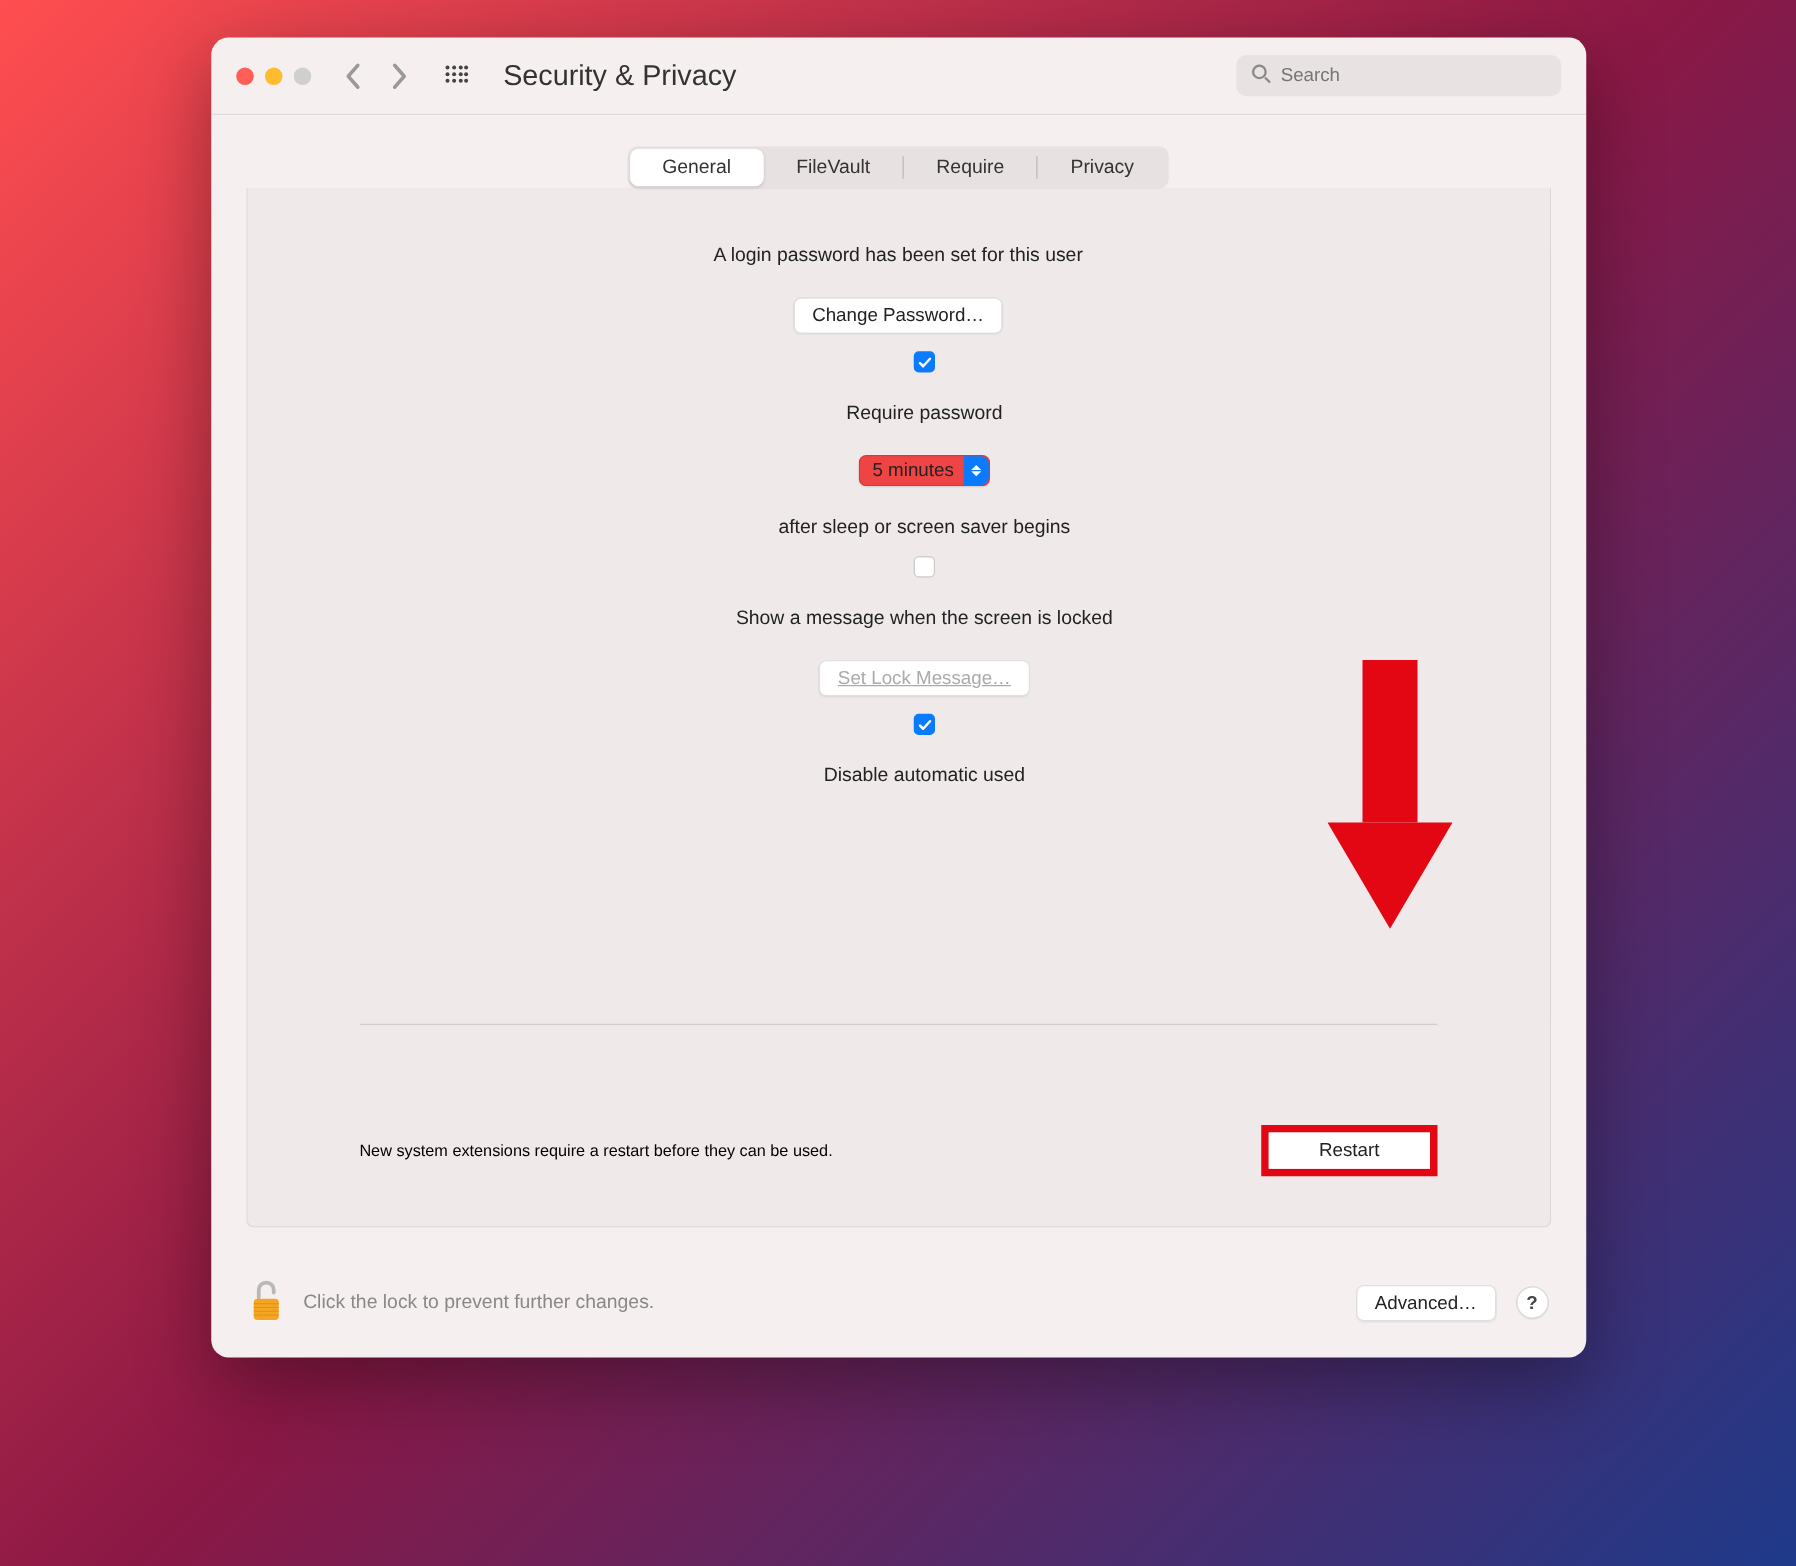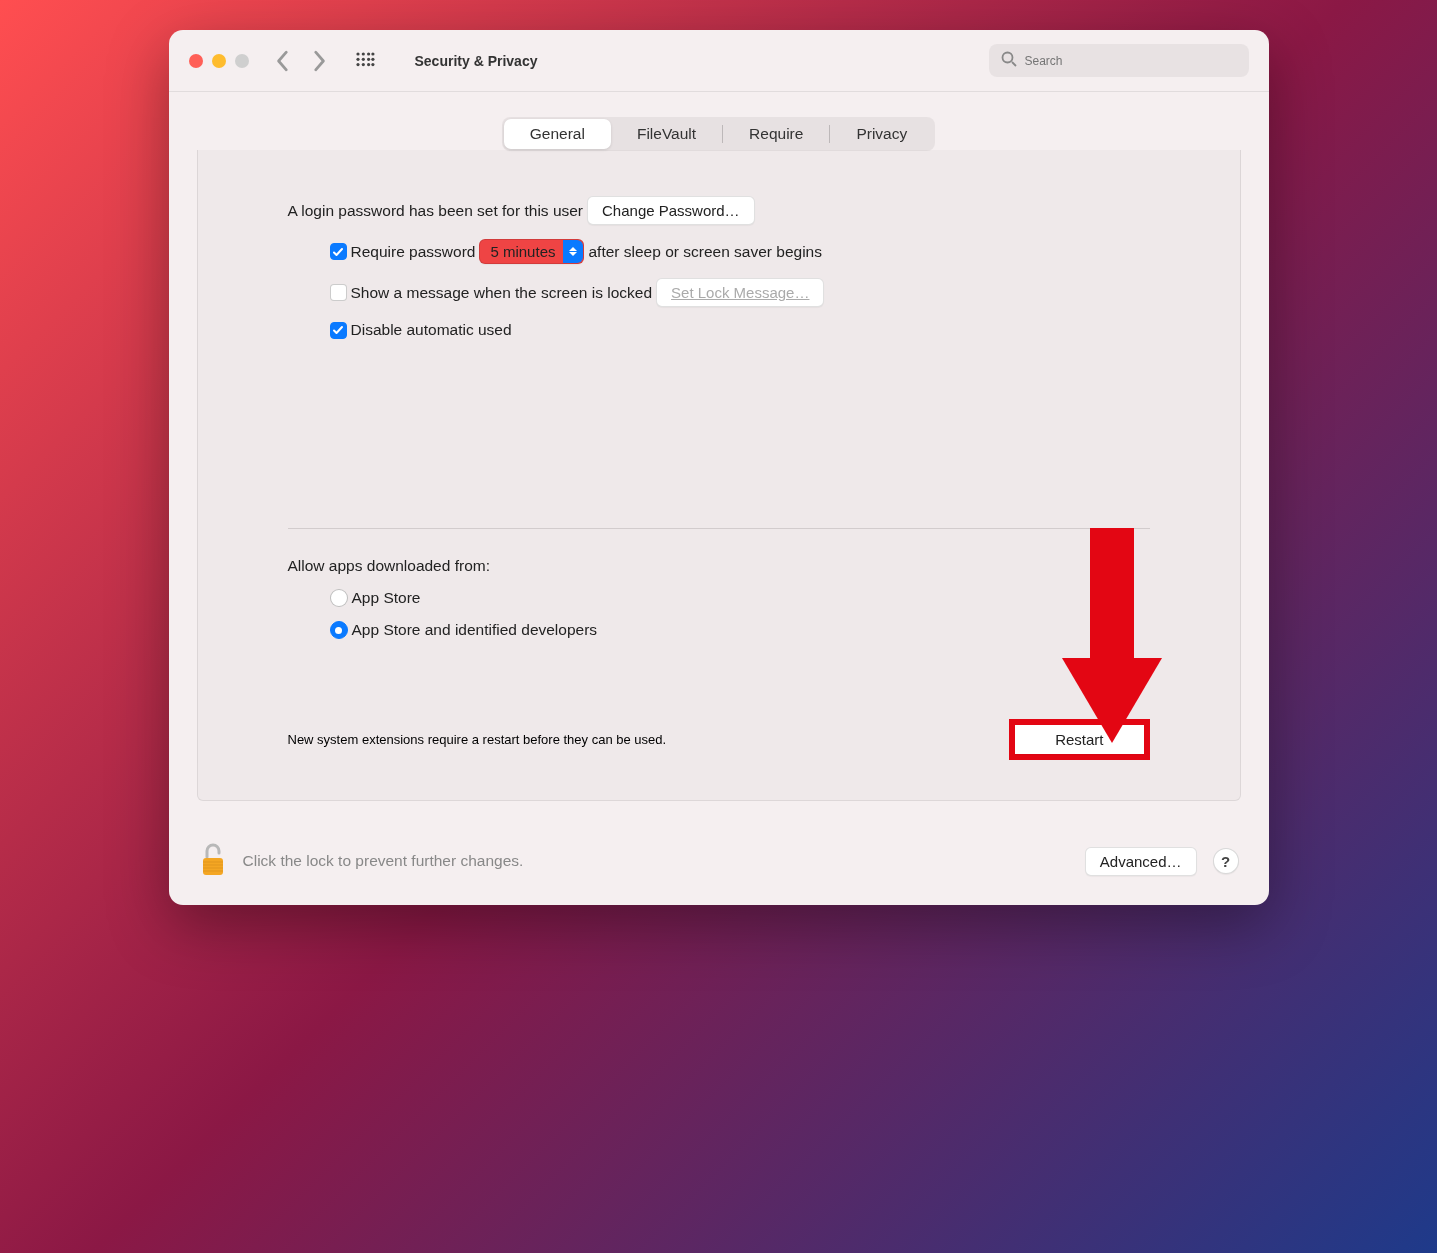--- a/index.html
+++ b/index.html
@@ -29,36 +29,36 @@
 }
 .traffic-lights { display: flex; gap: 9px; margin-right: 18px; }
 .tl { width: 14px; height: 14px; border-radius: 50%; }
 .tl.red { background: #FF5F57; }
 .tl.yellow { background: #FEBC2E; }
 .tl.green { background: #CFCFCF; }
 .nav-arrows { display: flex; gap: 20px; margin-right: 20px; color: #999; }
 .nav-arrow svg { width: 16px; height: 22px; display:block; }
 .grid-icon { margin-right: 20px; color: #444; }
 .grid-icon svg { width: 20px; height: 20px; display:block;}
-.title { font-size: 14px; font-weight: 700; color: #333; flex: 0 0 auto; margin-left: 12px; }
+.title { font-size: 23px; font-weight: 400; color: #333; flex: 0 0 auto; }
 .spacer { flex: 1; }
 .search-box {
   background: rgba(0,0,0,0.05);
   border-radius: 8px;
   padding: 7px 12px;
   display: flex;
   align-items: center;
   gap: 8px;
   width: 260px;
   color: #888;
 }
 .search-box svg { width: 16px; height: 16px; }
 .search-box input {
   border: none; background: transparent; outline: none;
-  font-size: 12px; color: #333; flex:1;
+  font-size: 15px; color: #333; flex:1;
 }
 .body-area { padding: 25px 28px 20px 28px; }
 .tabbar-wrap { display:flex; justify-content:center; margin-bottom: 0; }
 .tabbar {
   display: inline-flex;
   background: rgba(0,0,0,0.055);
   border-radius: 8px;
   padding: 2px;
   align-items: center;
 }
@@ -78,21 +78,21 @@
 .panel {
   background: rgba(0,0,0,0.022);
   border: 1px solid rgba(0,0,0,0.08);
   border-top: none;
   border-radius: 0 0 6px 6px;
   padding: 46px 90px 40px 90px;
   margin-top: -1px;
   position: relative;
 }
 .panel-section1 { padding-bottom: 175px; }
-.row { display: flex; align-items: center; gap: 4px; margin-bottom: 14px; font-size: 15.5px; color: #222; }
+.row { display: flex; align-items: center; gap: 24px; margin-bottom: 14px; font-size: 15.5px; color: #222; flex-direction: column; }
 .btn {
   background: #fff;
   border: 1px solid rgba(0,0,0,0.12);
   border-radius: 6px;
   padding: 5px 14px;
   font-size: 15px;
   color: #222;
   box-shadow: 0 1px 1px rgba(0,0,0,0.04);
   cursor: pointer;
 }
@@ -265,31 +265,20 @@
             <svg viewBox="0 0 12 12" fill="none" stroke="#fff" stroke-width="2" stroke-linecap="round" stroke-linejoin="round">
                 <polyline points="2,6.5 4.5,9 10,3"></polyline>
               </svg>
           </span>
           <span>Disable automatic used</span>
         </div>
       </div>
 
       <hr class="hr">
 
-      <div>
-        <div class="row">Allow apps downloaded from:</div>
-        <div class="row indent-1">
-          <span class="radio"></span>
-          <span>App Store</span>
-        </div>
-        <div class="row indent-1">
-          <span class="radio checked"></span>
-          <span>App Store and identified developers</span>
-        </div>
-      </div>
 
       <div class="restart-row">
         <span>New system extensions require a restart before they can be used.</span>
         <span class="restart-highlight">
           <button class="btn">Restart</button>
         </span>
       </div>
 
       <div class="arrow-annot">
         <svg viewBox="0 0 100 240">

